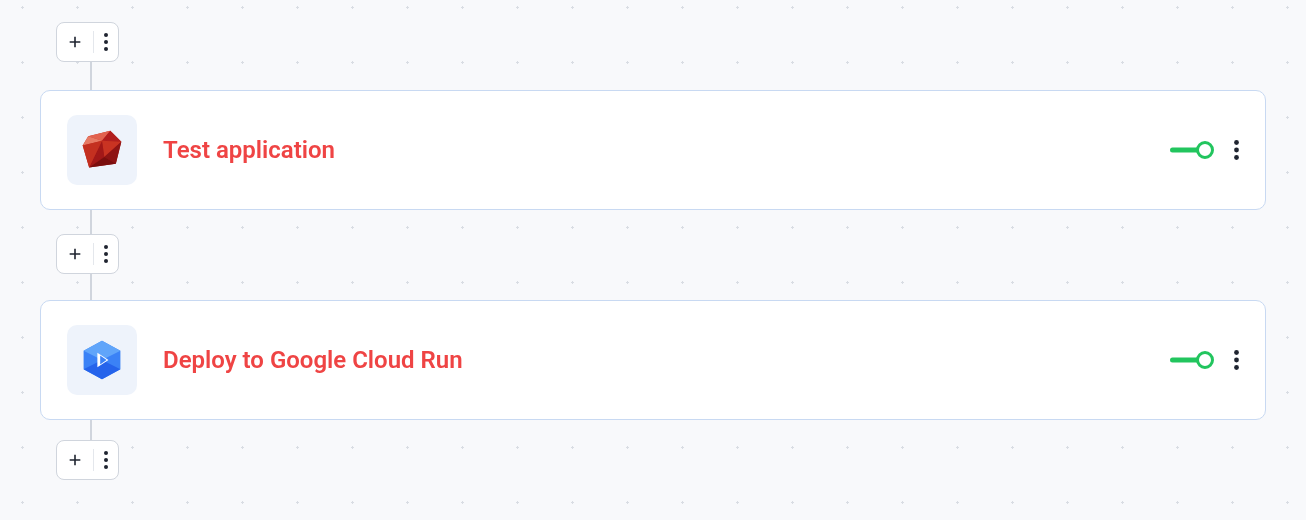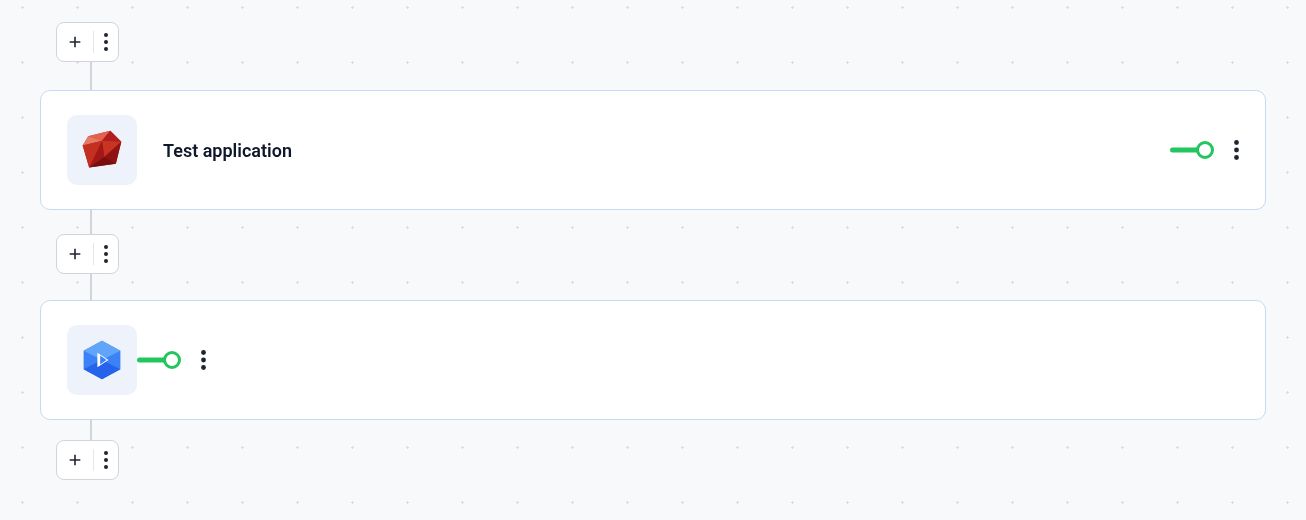--- a/index.html
+++ b/index.html
@@ -77,23 +77,23 @@
     height: 70px;
     background: #eef3fb;
     border-radius: 10px;
     display: flex;
     align-items: center;
     justify-content: center;
     flex: 0 0 auto;
   }
   .card .title {
     margin-left: 26px;
-    font-size: 18px;
+    font-size: 24px;
     font-weight: 600;
-    color: #0f172a;
+    color: #ef4444;
     flex: 1 1 auto;
   }
   .toggle {
     width: 44px;
     height: 22px;
     position: relative;
     margin-right: 20px;
     cursor: pointer;
   }
   .toggle .track {
@@ -204,20 +204,21 @@
   <div class="card" style="top:300px;">
     <div class="app-icon">
       <svg width="46" height="46" viewBox="0 0 100 100">
         <polygon points="50,8 90,30 90,70 50,92 10,70 10,30" fill="#3b82f6"></polygon>
         <polygon points="50,8 90,30 50,50 10,30" fill="#60a5fa"></polygon>
         <polygon points="50,92 90,70 50,50 10,70" fill="#2563eb"></polygon>
         <path d="M40 34 L64 50 L40 66 Z" fill="#ffffff"></path>
         <path d="M46 40 L60 50 L46 60 Z" fill="#3b82f6"></path>
       </svg>
     </div>
+    <div class="title">Deploy to Google Cloud Run</div>
     <div class="toggle">
       <div class="track"></div>
       <div class="knob"></div>
     </div>
     <div class="card-kebab">
       <svg viewBox="0 0 5 20">
           <circle cx="2.5" cy="2.5" r="2.4" fill="#1f2430"></circle>
           <circle cx="2.5" cy="10" r="2.4" fill="#1f2430"></circle>
           <circle cx="2.5" cy="17.5" r="2.4" fill="#1f2430"></circle>
         </svg>

